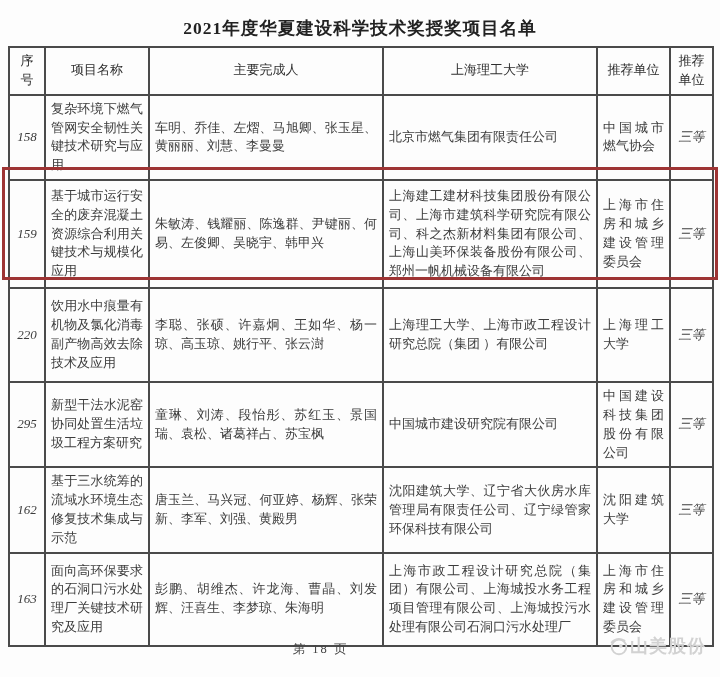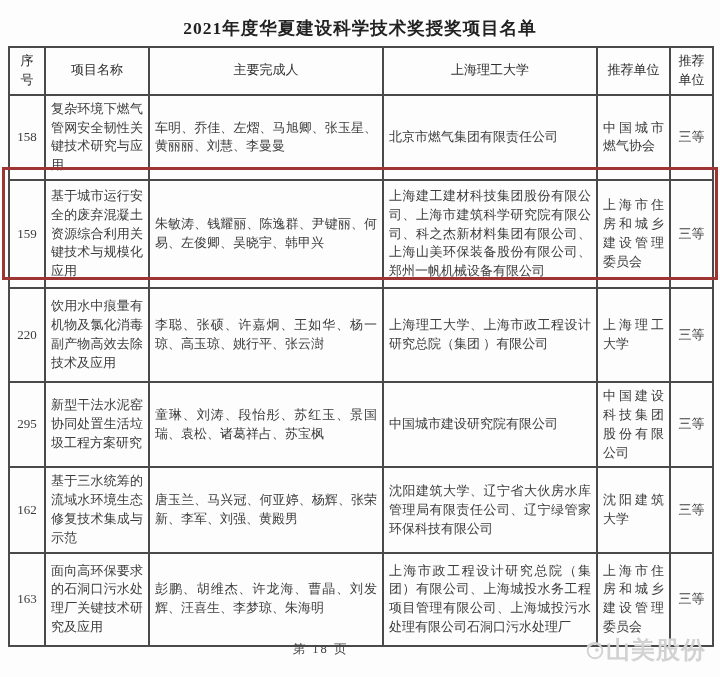--- a/index.html
+++ b/index.html
@@ -28,21 +28,21 @@
   table.award-table td, table.award-table th {
     border: 2px solid #4a4a4a;
     vertical-align: middle;
     padding: 4px 5px;
     font-size: 13px;
     line-height: 1.45;
     font-weight: normal;
     word-break: break-all;
   }
   th { font-weight: bold; color: #2e2e2e; text-align: center; }
-  td.c-no, td.c-grade { text-align: center; }
+  td.c-no, td.c-grade { text-align: center; font-style: italic; }
   td.c-project, td.c-people, td.c-units, td.c-rec { text-align: justify; text-justify: inter-ideograph; font-family: Liberation Serif, serif; }
   .highlight-box {
     position: absolute;
     left: 2px; top: 167px;
     width: 716px; height: 113px;
     border: 3px solid #9e3434;
     pointer-events: none;
   }
   .footer-page {
     position: absolute;
@@ -53,21 +53,21 @@
     color: #444;
     letter-spacing: 2px;
   }
   .watermark {
     position: absolute;
     right: 14px; top: 634px;
     display: flex;
     align-items: center;
     color: #d2d2d2;
     font-family: "Liberation Sans", sans-serif;
-    font-size: 24px;
+    font-size: 18px;
     font-weight: bold;
     letter-spacing: 1px;
   }
   .watermark .logo {
     width: 22px; height: 22px;
     display: inline-block;
   }
 </style>
 </head>
 <body>

